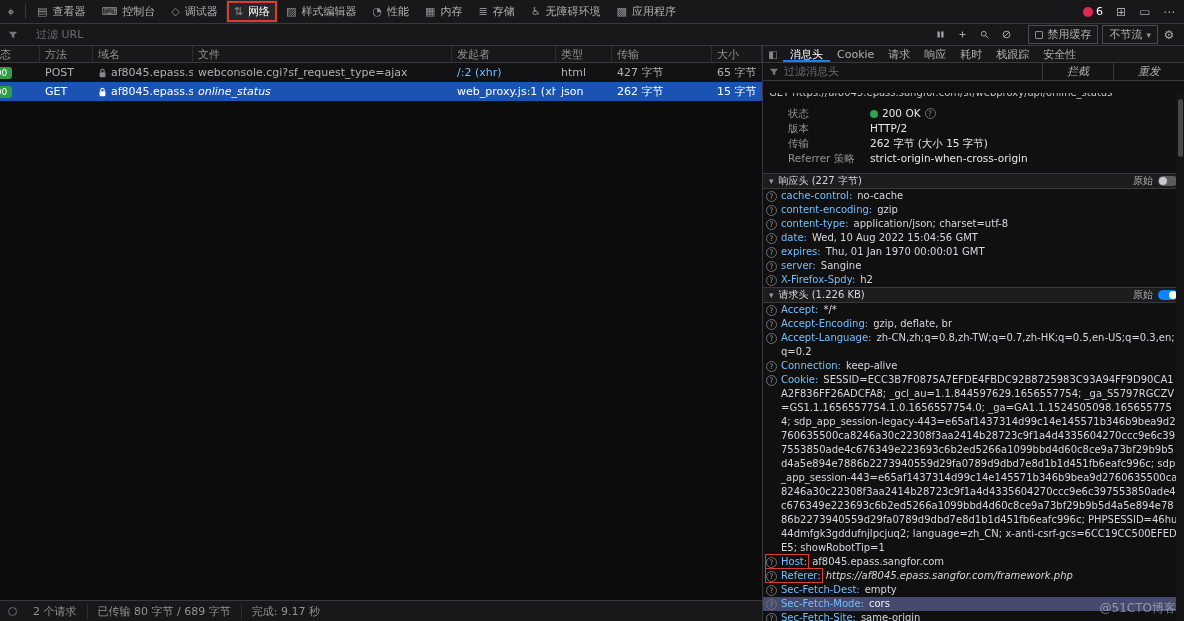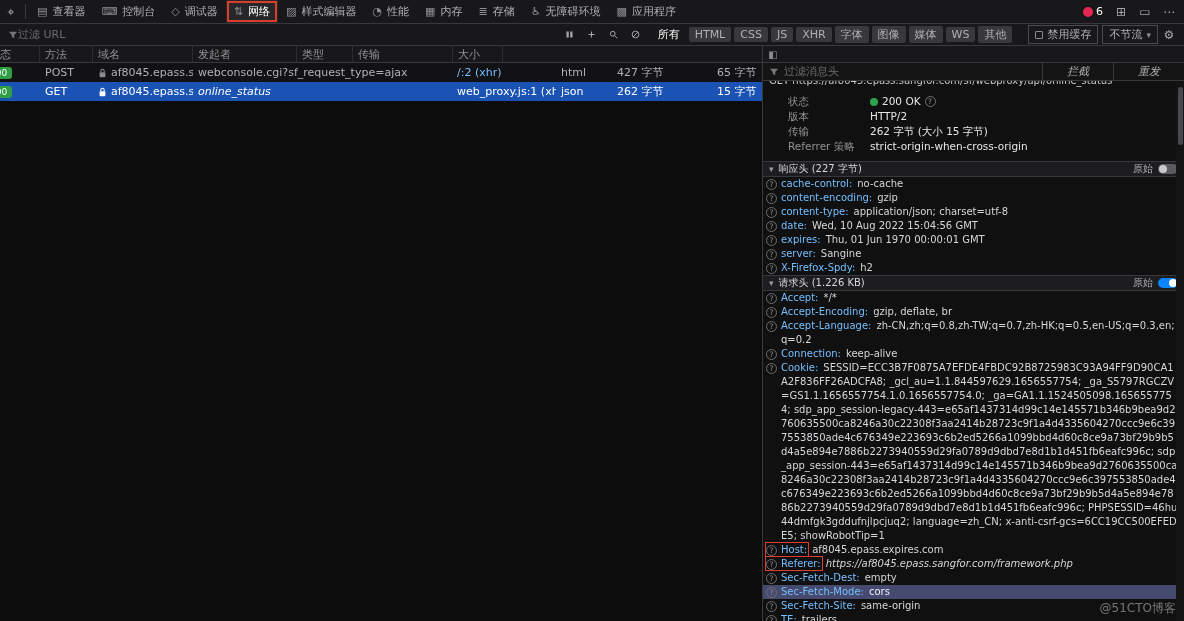--- a/index.html
+++ b/index.html
@@ -18,21 +18,21 @@
   .tab { display:flex; align-items:center; gap:5px; padding:0 8px; color:#b1b1b3; cursor:pointer; white-space:nowrap; }
   .tab .ticon { font-size:11px; color:#8f8f93; }
   .tab.active { background:#27272a; color:#fff; }
   .tab.annot-red { outline:2px solid #dc3c2e; outline-offset:-3px; }
   .toolbar-right { margin-left:auto; display:flex; align-items:center; padding-right:4px; gap:2px; }
   .err-badge { display:flex; align-items:center; gap:3px; padding:0 5px; color:#fff; cursor:pointer; }
   .err-dot { width:10px; height:10px; border-radius:50%; background:#e22850; }
 
   
   .net-toolbar { height:22px; background:#18181a; border-bottom:1px solid #38383d; display:flex; align-items:center; padding:0 4px; }
-  .filter-box { flex:1; display:flex; align-items:center; gap:0; padding-left:4px; color:#76767a; min-width:0; }
+  .filter-box { flex:1; display:flex; align-items:center; gap:18px; padding-left:4px; color:#76767a; min-width:0; }
   .filter-input { flex:1; background:transparent; border:none; outline:none; color:#d7d7db; font-size:11px; font-family:inherit; }
   .filter-input::placeholder { color:#6b6b70; }
   .net-actions { display:flex; align-items:center; }
   .chips { display:flex; align-items:center; gap:3px; padding:0 5px; }
   .chip { padding:1px 6px; border-radius:2px; background:#38383d; color:#b1b1b3; cursor:pointer; white-space:nowrap; }
   .chip-all { background:transparent; color:#ffffff; }
   .boxed-ctl { display:flex; align-items:center; gap:4px; border:1px solid #4a4a4f; border-radius:0; padding:1px 6px; color:#b1b1b3; margin-left:4px; cursor:pointer; white-space:nowrap; }
   .cb { width:8px; height:8px; border:1px solid #8a8a8e; border-radius:1px; display:inline-block; }
   .caret { font-size:9px; color:#8f8f93; }
 
@@ -64,21 +64,21 @@
 
   
   .detail-tabs { height:17px; background:#18181a; border-bottom:1px solid #38383d; display:flex; align-items:stretch; color:#b1b1b3; }
   .dt-icon { width:20px; display:flex; align-items:center; justify-content:center; color:#8a8a8e; font-size:10px; cursor:pointer; }
   .dtab { display:flex; align-items:center; padding:0 7px; cursor:pointer; white-space:nowrap; }
   .dtab.active { color:#fff; box-shadow:inset 0 -2px 0 #0a84ff; }
   .detail-filter { height:18px; background:#141415; border-bottom:1px solid #38383d; display:flex; align-items:center; gap:5px; padding-left:6px; color:#76767a; }
   .df-actions { margin-left:auto; display:flex; height:100%; }
   .df-btn { display:flex; align-items:center; padding:0 24px; border-left:1px solid #38383d; color:#b1b1b3; cursor:pointer;font-style:italic; }
 
-  .detail-content { flex:1; overflow:hidden; position:relative; font-size:10px; }
+  .detail-content { flex:1; overflow:hidden; position:relative; font-size:10px;margin-top:12px; }
   .url-line { height:8px; overflow:hidden; white-space:nowrap; color:#c7c7cb; }
   .url-line > div { margin-top:-7px; line-height:14px; padding-left:6px; }
 
   .summary { padding:5px 0 7px; }
   .sum-row { display:flex; line-height:15px; padding-left:25px; font-size:10.5px; }
   .sum-label { width:82px; flex-shrink:0; color:#939395; }
   .sum-value { display:flex; align-items:center; gap:4px; color:#e7e7ea; }
   .green-dot { width:8px; height:8px; border-radius:50%; background:#2da44e; flex-shrink:0; }
 
   .q-icon { width:11px; height:11px; border:1px solid #6f6f74; border-radius:50%; color:#8d8d92; font-size:7.5px; display:inline-flex; align-items:center; justify-content:center; flex-shrink:0; }
@@ -196,32 +196,20 @@
             <path d="M7.5 7.5L11 11" stroke="currentColor" stroke-width="1.3"></path>
           </svg>
         </span>
       <span class="tool-icon">
           <svg width="9" height="9" viewBox="0 0 12 12">
             <circle cx="6" cy="6" r="4.5" fill="none" stroke="currentColor" stroke-width="1.3"></circle>
             <path d="M2.8 9.2L9.2 2.8" stroke="currentColor" stroke-width="1.3"></path>
           </svg>
         </span>
     </div>
-    <div class="chips" id="filter-chips">
-        <span class="chip chip-all">所有</span>
-        <span class="chip">HTML</span>
-        <span class="chip">CSS</span>
-        <span class="chip">JS</span>
-        <span class="chip">XHR</span>
-        <span class="chip">字体</span>
-        <span class="chip">图像</span>
-        <span class="chip">媒体</span>
-        <span class="chip">WS</span>
-        <span class="chip">其他</span>
-      </div>
     <div class="vsep"></div>
     <label class="boxed-ctl">
       <span class="cb"></span>
       <span>禁用缓存</span>
     </label>
     <div class="boxed-ctl">
       <span>不节流</span>
       <span class="caret">▾</span>
     </div>
     <span class="tool-icon">⚙</span>
@@ -233,20 +221,23 @@
       <div class="grid-header" id="table-header">
           <div class="gh-cell gh-status" style="width: 40px;">
             <span>状态</span>
           </div>
           <div class="gh-cell" style="width: 53px; align-items: center;">
             <span>方法</span>
           </div>
           <div class="gh-cell" style="width: 100px;">
             <span>域名</span>
           </div>
+          <div class="gh-cell" style="width: 259px;">
+            <span>文件</span>
+          </div>
           <div class="gh-cell" style="width: 104px;">
             <span>发起者</span>
           </div>
           <div class="gh-cell" style="width: 56px;">
             <span>类型</span>
           </div>
           <div class="gh-cell" style="width: 100px;">
             <span>传输</span>
           </div>
           <div class="gh-cell" style="width: 50px;">
@@ -313,25 +304,40 @@
             </div>
             <div class="cell" style="width: 100px;">
               <span>262 字节</span>
             </div>
             <div class="cell" style="width: 50px;">
               <span>15 字节</span>
             </div>
           </div>
         </div>
       <div class="empty-fill"></div>
+      <div class="status-bar" id="status-bar">
+        <span class="sb-icon"></span>
+      <span class="sb-item">2 个请求</span>
+          <span class="sb-item">已传输 80 字节 / 689 字节</span>
+          <span class="sb-item">完成: 9.17 秒</span>
+        </div>
     </div>
 
     <div class="right-pane">
       <div class="detail-tabs">
         <span class="dt-icon">◧</span>
+        <div style="display:flex" id="detail-tabs-mount">
+            <div class="dtab active">消息头</div>
+            <div class="dtab">Cookie</div>
+            <div class="dtab">请求</div>
+            <div class="dtab">响应</div>
+            <div class="dtab">耗时</div>
+            <div class="dtab">栈跟踪</div>
+            <div class="dtab">安全性</div>
+          </div>
       </div>
       <div class="detail-filter">
         <span>
             <svg width="10" height="10" viewBox="0 0 12 12">
               <path d="M1 2h10L7.5 6v4l-3-1.5V6z" fill="currentColor"></path>
             </svg>
           </span>
         <input class="filter-input" placeholder="过滤消息头" style="">
         <div class="df-actions">
           <span class="df-btn">拦截</span>
@@ -376,37 +382,37 @@
               <span class="sec-title">响应头 (227 字节)</span>
               <span class="sec-right">
                 <span class="raw-label">原始</span>
                 <span class="toggle"></span>
               </span>
             </div>
             <div class="hdr-line"><span class="q-icon abs-q">?</span><span class="hdr-name">cache-control:</span><span class="hdr-value">no-cache</span></div>
             <div class="hdr-line"><span class="q-icon abs-q">?</span><span class="hdr-name">content-encoding:</span><span class="hdr-value">gzip</span></div>
             <div class="hdr-line"><span class="q-icon abs-q">?</span><span class="hdr-name">content-type:</span><span class="hdr-value">application/json; charset=utf-8</span></div>
             <div class="hdr-line"><span class="q-icon abs-q">?</span><span class="hdr-name">date:</span><span class="hdr-value">Wed, 10 Aug 2022 15:04:56 GMT</span></div>
-            <div class="hdr-line"><span class="q-icon abs-q">?</span><span class="hdr-name">expires:</span><span class="hdr-value">Thu, 01 Jun 1970 00:00:01 GMT</span></div>
+            <div class="hdr-line"><span class="q-icon abs-q">?</span><span class="hdr-name">expires:</span><span class="hdr-value">Thu, 01 Jan 1970 00:00:01 GMT</span></div>
             <div class="hdr-line"><span class="q-icon abs-q">?</span><span class="hdr-name">server:</span><span class="hdr-value">Sangine</span></div>
             <div class="hdr-line"><span class="q-icon abs-q">?</span><span class="hdr-name">X-Firefox-Spdy:</span><span class="hdr-value">h2</span></div>
             <div class="sec-head">
               <span class="sec-caret">▾</span>
               <span class="sec-title">请求头 (1.226 KB)</span>
               <span class="sec-right">
                 <span class="raw-label">原始</span>
                 <span class="toggle on"></span>
               </span>
             </div>
             <div class="hdr-line"><span class="q-icon abs-q">?</span><span class="hdr-name">Accept:</span><span class="hdr-value">*/*</span></div>
             <div class="hdr-line"><span class="q-icon abs-q">?</span><span class="hdr-name">Accept-Encoding:</span><span class="hdr-value">gzip, deflate, br</span></div>
             <div class="hdr-line"><span class="q-icon abs-q">?</span><span class="hdr-name">Accept-Language:</span><span class="hdr-value">zh-CN,zh;q=0.8,zh-TW;q=0.7,zh-HK;q=0.5,en-US;q=0.3,en;q=0.2</span></div>
             <div class="hdr-line"><span class="q-icon abs-q">?</span><span class="hdr-name">Connection:</span><span class="hdr-value">keep-alive</span></div>
             <div class="hdr-line"><span class="q-icon abs-q">?</span><span class="hdr-name">Cookie:</span><span class="hdr-value">SESSID=ECC3B7F0875A7EFDE4FBDC92B8725983C93A94FF9D90CA1A2F836FF26ADCFA8; _gcl_au=1.1.844597629.1656557754; _ga_S5797RGCZV=GS1.1.1656557754.1.0.1656557754.0; _ga=GA1.1.1524505098.1656557754; sdp_app_session-legacy-443=e65af1437314d99c14e145571b346b9bea9d2760635500ca8246a30c22308f3aa2414b28723c9f1a4d4335604270ccc9e6c397553850ade4c676349e223693c6b2ed5266a1099bbd4d60c8ce9a73bf29b9b5d4a5e894e7886b2273940559d29fa0789d9dbd7e8d1b1d451fb6eafc996c; sdp_app_session-443=e65af1437314d99c14e145571b346b9bea9d2760635500ca8246a30c22308f3aa2414b28723c9f1a4d4335604270ccc9e6c397553850ade4c676349e223693c6b2ed5266a1099bbd4d60c8ce9a73bf29b9b5d4a5e894e7886b2273940559d29fa0789d9dbd7e8d1b1d451fb6eafc996c; PHPSESSID=46hu44dmfgk3gddufnjlpcjuq2; language=zh_CN; x-anti-csrf-gcs=6CC19CC500EFEDE5; showRobotTip=1</span></div>
-            <div class="hdr-line"><span class="q-icon abs-q">?</span><span class="hdr-name annot">Host:</span><span class="hdr-value">af8045.epass.expires.com</span></div>
+            <div class="hdr-line"><span class="q-icon abs-q">?</span><span class="hdr-name annot">Host:</span><span class="hdr-value">af8045.epass.sangfor.com</span></div>
             <div class="hdr-line"><span class="q-icon abs-q">?</span><span class="hdr-name annot">Referer:</span><span class="hdr-value italic">https://af8045.epass.sangfor.com/framework.php</span></div>
             <div class="hdr-line"><span class="q-icon abs-q">?</span><span class="hdr-name">Sec-Fetch-Dest:</span><span class="hdr-value">empty</span></div>
             <div class="hdr-line hl"><span class="q-icon abs-q">?</span><span class="hdr-name">Sec-Fetch-Mode:</span><span class="hdr-value">cors</span></div>
             <div class="hdr-line"><span class="q-icon abs-q">?</span><span class="hdr-name">Sec-Fetch-Site:</span><span class="hdr-value">same-origin</span></div>
             <div class="hdr-line"><span class="q-icon abs-q">?</span><span class="hdr-name">TE:</span><span class="hdr-value">trailers</span></div>
           </div>
         <div class="scroll-track">
           <div class="scroll-thumb"></div>
         </div>
       </div>

